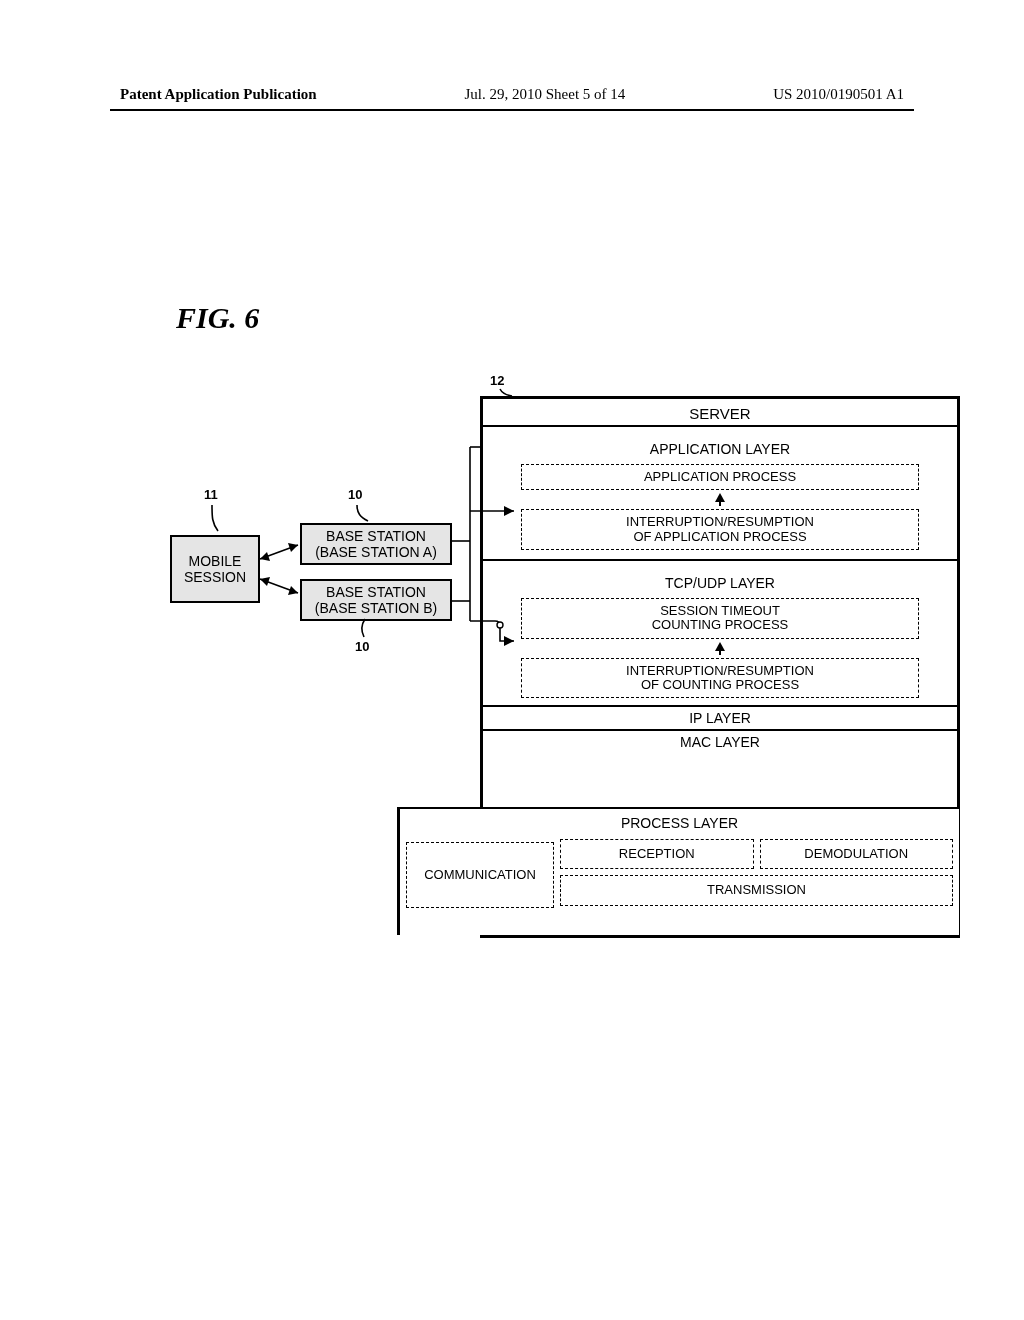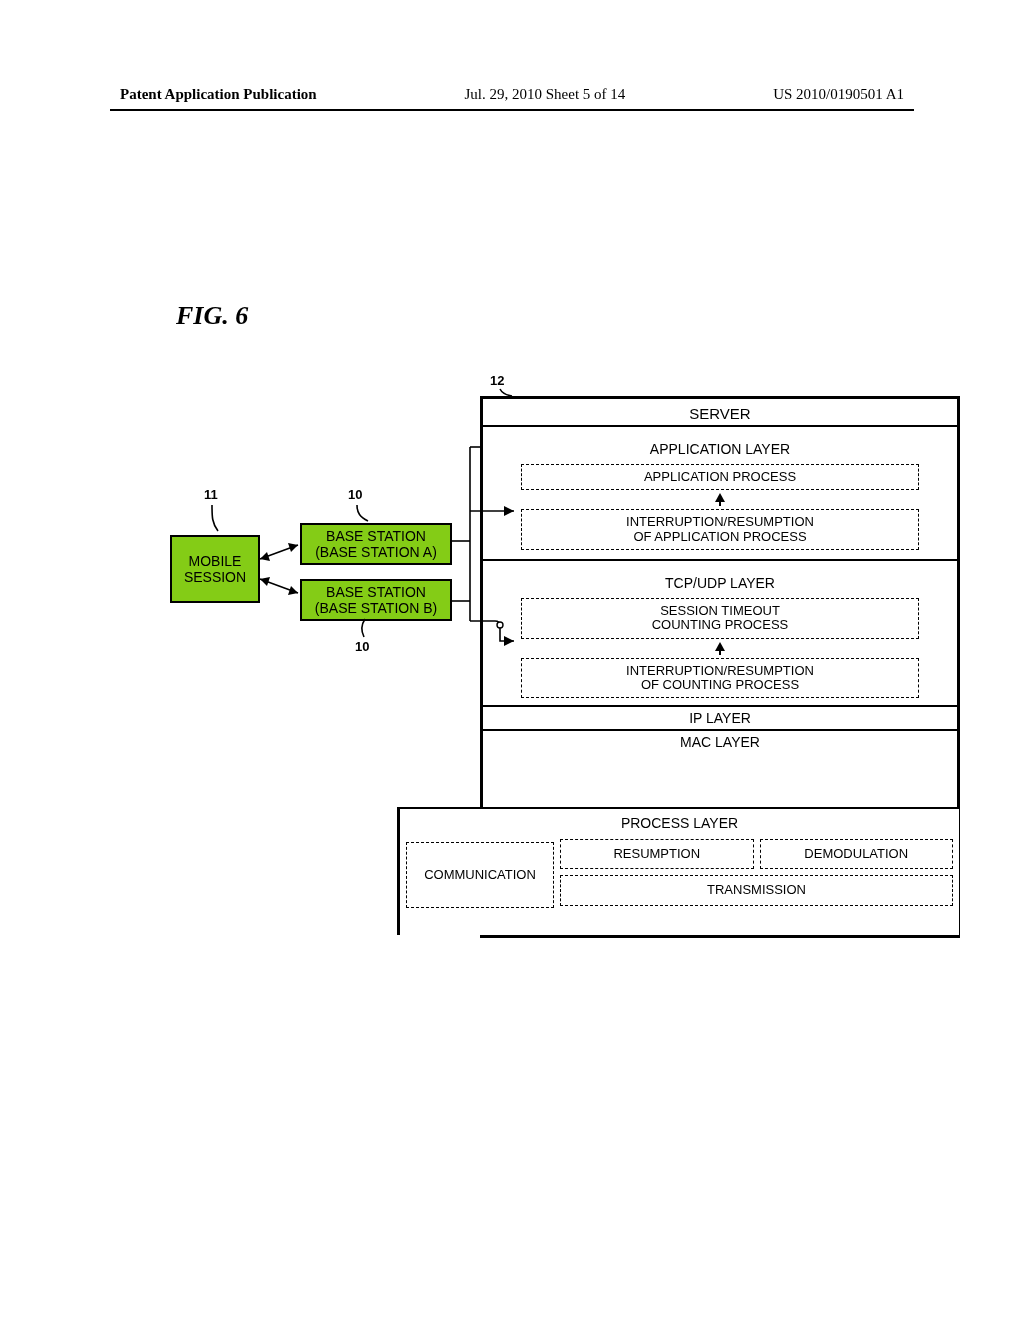--- a/index.html
+++ b/index.html
@@ -34,33 +34,33 @@
     position: relative;
     margin-top: 200px;
     margin-left: 60px;
     width: 820px;
     height: 640px;
   }
   .fig-label {
     font-family: "Times New Roman", serif;
     font-style: italic;
     font-weight: bold;
-    font-size: 26px;
+    font-size: 30px;
     position: absolute;
     top: -10px; left: 36px;
   }
 
   
   .ref { position: absolute; font-size: 13px; font-weight: bold; font-family: Arial, sans-serif; }
 
   
   .box {
     position: absolute;
     border: 2px solid #000;
-    background: #84cc16;
+    background: #e5e5e5;
     text-align: center;
     display: flex;
     align-items: center;
     justify-content: center;
     flex-direction: column;
     font-size: 14px;
     line-height: 1.15;
   }
 
   
@@ -201,21 +201,21 @@
       <div class="thin">MAC LAYER</div>
 
       <div class="phys-wrap" style="top:408px;">
         <div class="layer-title phys-title">PROCESS LAYER</div>
         <div class="phys-grid">
           <div class="phys-col1">
             <div class="dbox">COMMUNICATION</div>
           </div>
           <div class="phys-col2">
             <div class="phys-row">
-              <div class="dbox">RESUMPTION</div>
+              <div class="dbox">RECEPTION</div>
               <div class="dbox">DEMODULATION</div>
             </div>
             <div class="phys-row">
               <div class="dbox">TRANSMISSION</div>
             </div>
           </div>
         </div>
       </div>
 
     </div>

